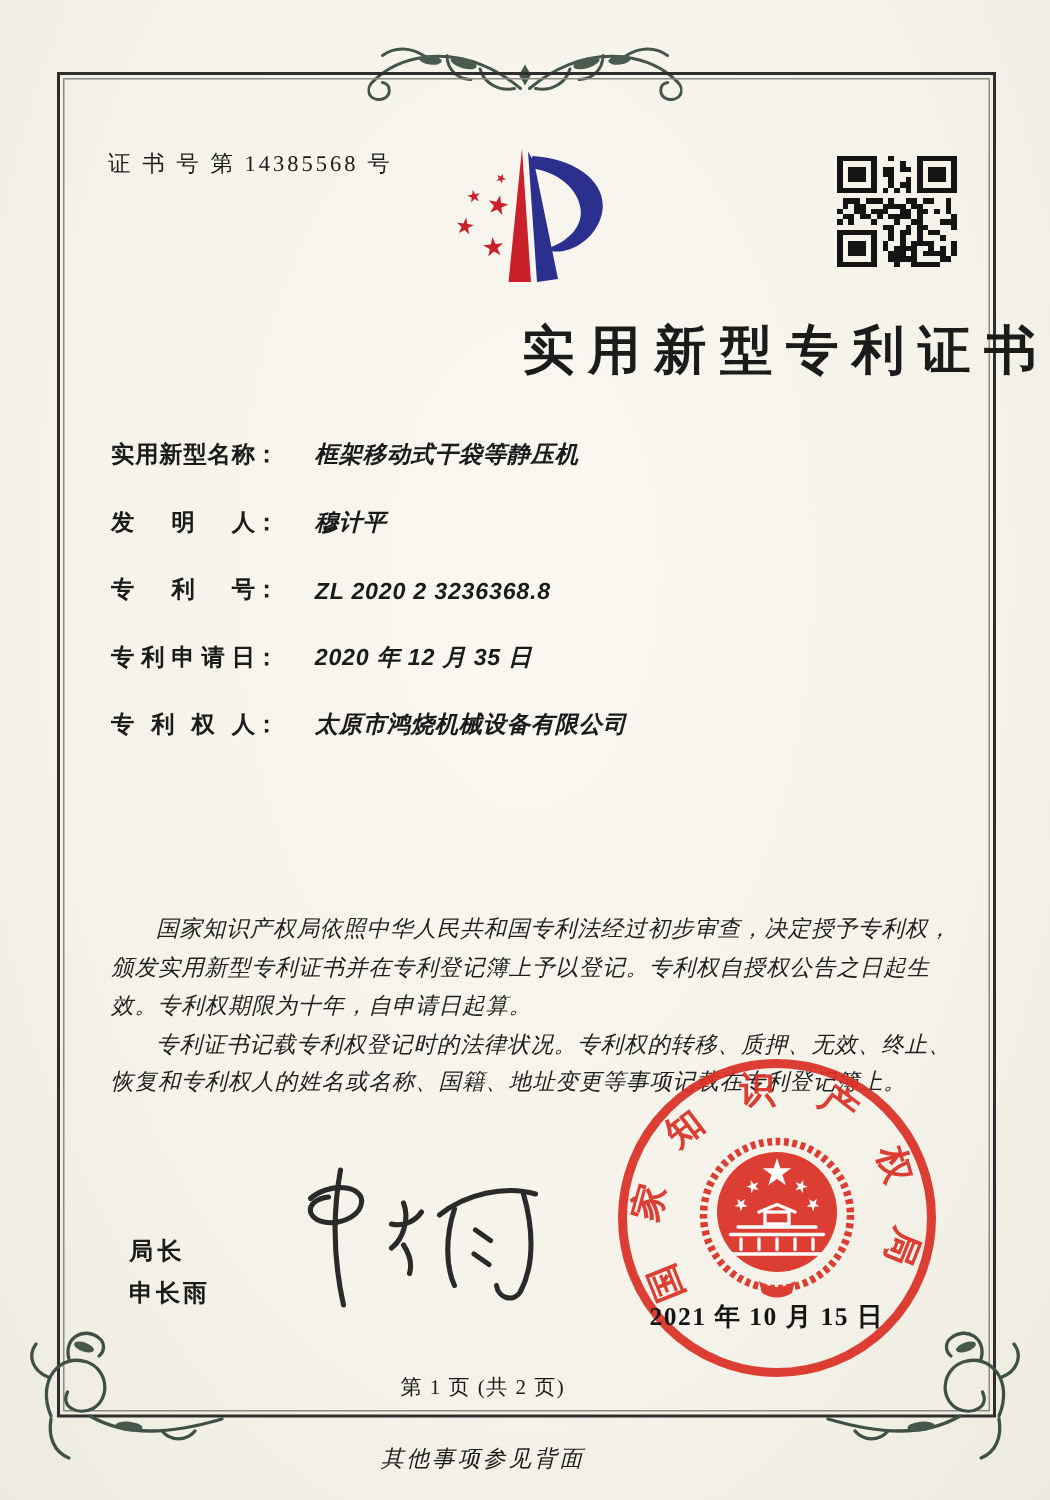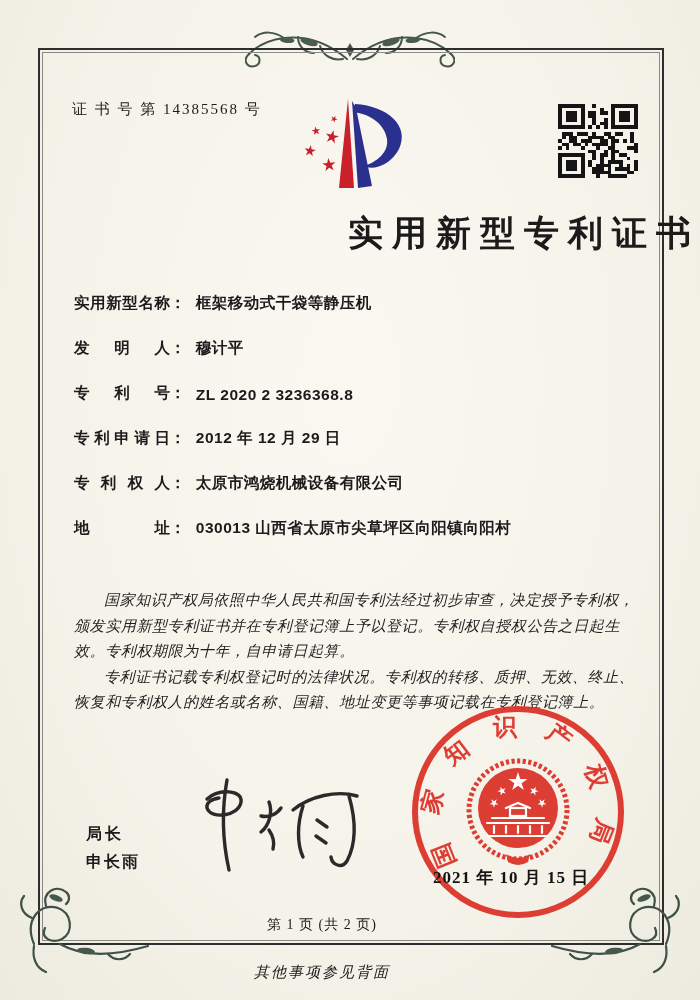--- a/index.html
+++ b/index.html
@@ -29,23 +29,23 @@
   }
   .fields{ left:74px; top:293px; width:566px; font-family:"Liberation Sans","DejaVu Sans",sans-serif; }
   .field-row{ height:45px; font-size:15.5px; font-weight:700; white-space:nowrap; }
   .field-row.last{ height:38px; margin-top:-7px; }
   .flabel{
     display:inline-block; width:96px; text-align:justify; text-align-last:justify;
     vertical-align:bottom;
   }
   .flabel2{ display:inline-block; vertical-align:bottom; letter-spacing:1px; }
   .fcolon{ display:inline-block; vertical-align:bottom; }
-  .fvalue{ display:inline-block; vertical-align:bottom; margin-left:6px; letter-spacing:0.5px;}
+  .fvalue{ display:inline-block; vertical-align:bottom; margin-left:20px; letter-spacing:0.5px;font-style:italic;}
   .fvalue.wide{ width:196px; }
-  .paras{ left:74px; top:588px; width:566px; }
+  .paras{ left:74px; top:608px; width:566px; }
   .paras p{
     margin:0; font-size:15px; line-height:25.5px; text-indent:2em;
     font-style:italic; font-weight:500; letter-spacing:0.6px;
     font-family:"Liberation Serif","DejaVu Serif",serif; color:#1f1f1f;
   }
   .signer-title{ left:86px; top:824px; font-size:16px; font-weight:700; letter-spacing:3px;
     font-family:Liberation Mono, monospace;}
   .signer-name{ left:86px; top:852px; font-size:16px; font-weight:700; letter-spacing:2px;
     font-family:"Liberation Sans","DejaVu Sans",sans-serif;}
   .signature{ left:185px; top:772px; width:195px; height:108px; }
@@ -370,29 +370,25 @@
     <div class="field-row">
       <span class="flabel">发明人</span><span class="fcolon">：</span>
       <span class="fvalue">穆计平</span>
     </div>
     <div class="field-row">
       <span class="flabel">专利号</span><span class="fcolon">：</span>
       <span class="fvalue">ZL 2020 2 3236368.8</span>
     </div>
     <div class="field-row">
       <span class="flabel">专利申请日</span><span class="fcolon">：</span>
-      <span class="fvalue">2012 年 12 月 29 日</span>
+      <span class="fvalue">2020 年 12 月 35 日</span>
     </div>
     <div class="field-row">
       <span class="flabel">专利权人</span><span class="fcolon">：</span>
       <span class="fvalue">太原市鸿烧机械设备有限公司</span>
-    </div>
-    <div class="field-row">
-      <span class="flabel">地址</span><span class="fcolon">：</span>
-      <span class="fvalue">030013 山西省太原市尖草坪区向阳镇向阳村</span>
     </div>
   </div>
 
   <div class="abs paras">
     <p>国家知识产权局依照中华人民共和国专利法经过初步审查，决定授予专利权，颁发实用新型专利证书并在专利登记簿上予以登记。专利权自授权公告之日起生效。专利权期限为十年，自申请日起算。</p>
     <p>专利证书记载专利权登记时的法律状况。专利权的转移、质押、无效、终止、恢复和专利权人的姓名或名称、国籍、地址变更等事项记载在专利登记簿上。</p>
   </div>
 
   <div class="abs signer-title">局长</div>
   <div class="abs signer-name">申长雨</div>

